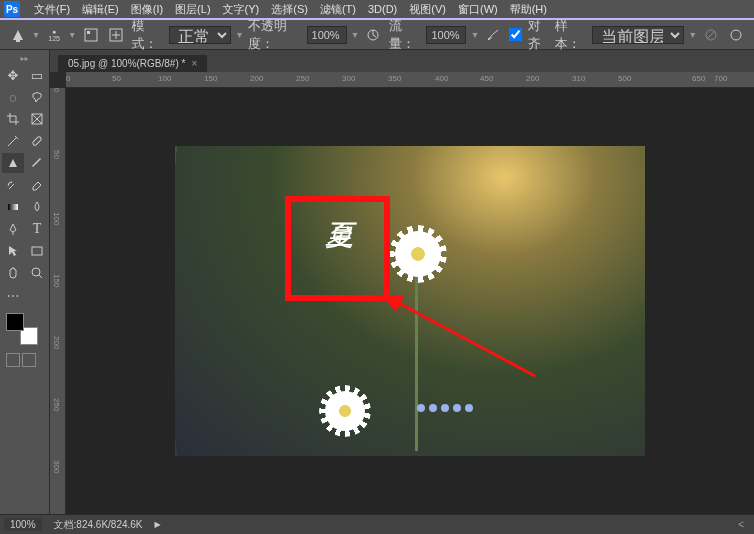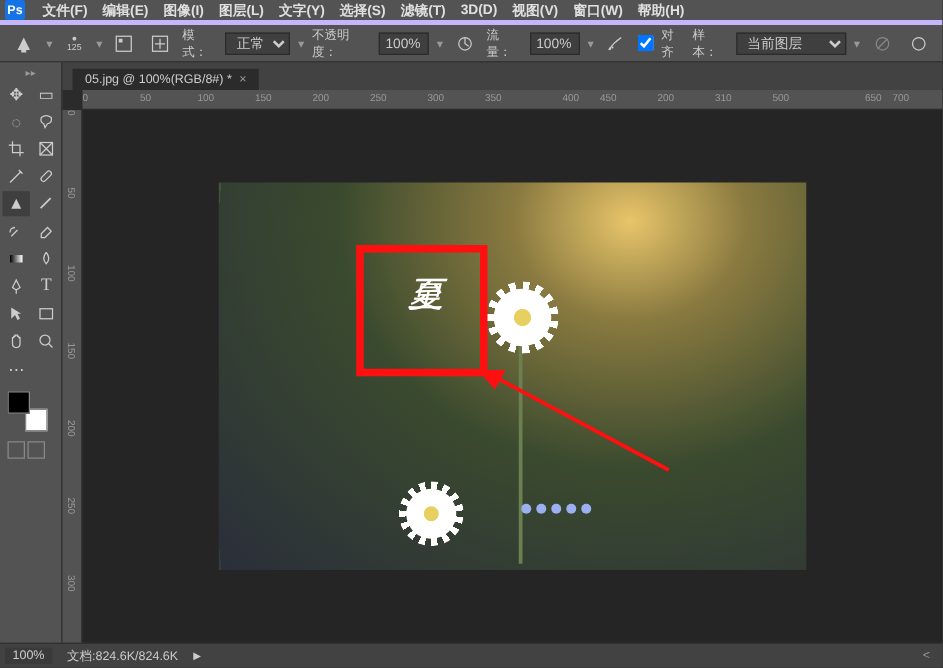--- a/index.html
+++ b/index.html
@@ -1,26 +1,26 @@
 <!DOCTYPE html>
 <html><head>
 <meta charset="utf-8">
 <style>
 * { margin: 0; padding: 0; box-sizing: border-box; font-family: "Microsoft YaHei", sans-serif; }
 body { background: #535353; width: 754px; height: 534px; overflow: hidden; color: #ccc; font-size: 11px; }
 
-.menubar { height: 20px; background: #535353; display: flex; align-items: center; padding: 0 4px; border-bottom: 4px solid #c4b5fd; }
+.menubar { height: 20px; background: #535353; display: flex; align-items: center; padding: 0 4px; border-bottom: 2px solid #c4b5fd; }
 .ps-logo { width: 16px; height: 16px; background: #1473e6; color: #fff; font-weight: bold; font-size: 10px; display: flex; align-items: center; justify-content: center; border-radius: 2px; margin-right: 8px; }
-.menu-item { padding: 2px 6px; color: #e0e0e0; cursor: pointer; font-weight: bold; }
+.menu-item { padding: 2px 6px; color: #e0e0e0; cursor: pointer; }
 
 .optionsbar { height: 30px; background: #535353; display: flex; align-items: center; padding: 0 8px; gap: 6px; border-bottom: 1px solid #2b2b2b; }
 .opt-icon { width: 24px; height: 24px; display: flex; align-items: center; justify-content: center; color: #ccc; }
 .opt-drop { font-size: 10px; color: #999; }
-.opt-label { color: #ccc; font-size: 10px; }
-.opt-select { background: #3f3f3f; border: 1px solid #2b2b2b; color: #ccc; height: 18px; padding: 0 4px; font-size: 11px; }
+.opt-label { color: #ccc; font-size: 13px; }
+.opt-select { background: #3f3f3f; border: 1px solid #2b2b2b; color: #ccc; height: 18px; padding: 0 4px; font-size: 16px; }
 .opt-value { background: #3f3f3f; border: 1px solid #2b2b2b; color: #ccc; height: 18px; padding: 0 4px; display: inline-flex; align-items: center; min-width: 40px; }
 
 .workspace { display: flex; height: 464px; }
 
 .toolsbar { width: 50px; background: #535353; border-right: 1px solid #2b2b2b; padding: 4px 2px; }
 .tool-grid { display: grid; grid-template-columns: 1fr 1fr; gap: 2px; }
 .tool { width: 22px; height: 20px; display: flex; align-items: center; justify-content: center; color: #ccc; font-size: 13px; cursor: pointer; }
 .tool.active { background: #3f3f3f; }
 .swatches { margin-top: 8px; position: relative; width: 32px; height: 32px; margin-left: 4px; }
 .swatch-fg { width: 18px; height: 18px; background: #000; border: 1px solid #888; position: absolute; top: 0; left: 0; z-index: 2; }
@@ -260,21 +260,21 @@
     </div>
     <div class="ruler-h" id="rulerH">
         <span class="tick" style="left: 0px;">0</span>
         <span class="tick" style="left: 46px;">50</span>
         <span class="tick" style="left: 92px;">100</span>
         <span class="tick" style="left: 138px;">150</span>
         <span class="tick" style="left: 184px;">200</span>
         <span class="tick" style="left: 230px;">250</span>
         <span class="tick" style="left: 276px;">300</span>
         <span class="tick" style="left: 322px;">350</span>
-        <span class="tick" style="left: 384px;">400</span>
+        <span class="tick" style="left: 369px;">400</span>
         <span class="tick" style="left: 414px; text-align: center;">450</span>
         <span class="tick" style="left: 460px;">200</span>
         <span class="tick" style="left: 506px;">310</span>
         <span class="tick" style="left: 552px;">500</span>
         <span class="tick" style="left: 598px; margin-left: 28px;">650</span>
         <span class="tick" style="left: 648px;">700</span>
       </div>
     <div class="canvas-row">
       <div class="ruler-v" id="rulerV">
           <span class="tick" style="top: 0px;">0</span>

